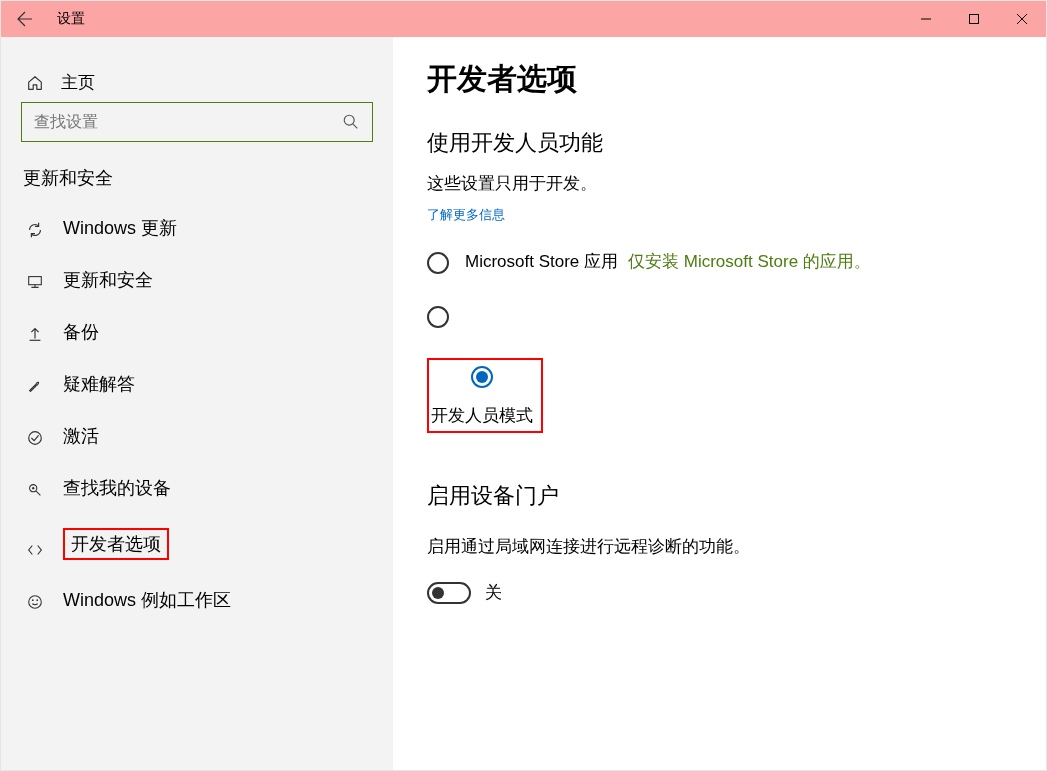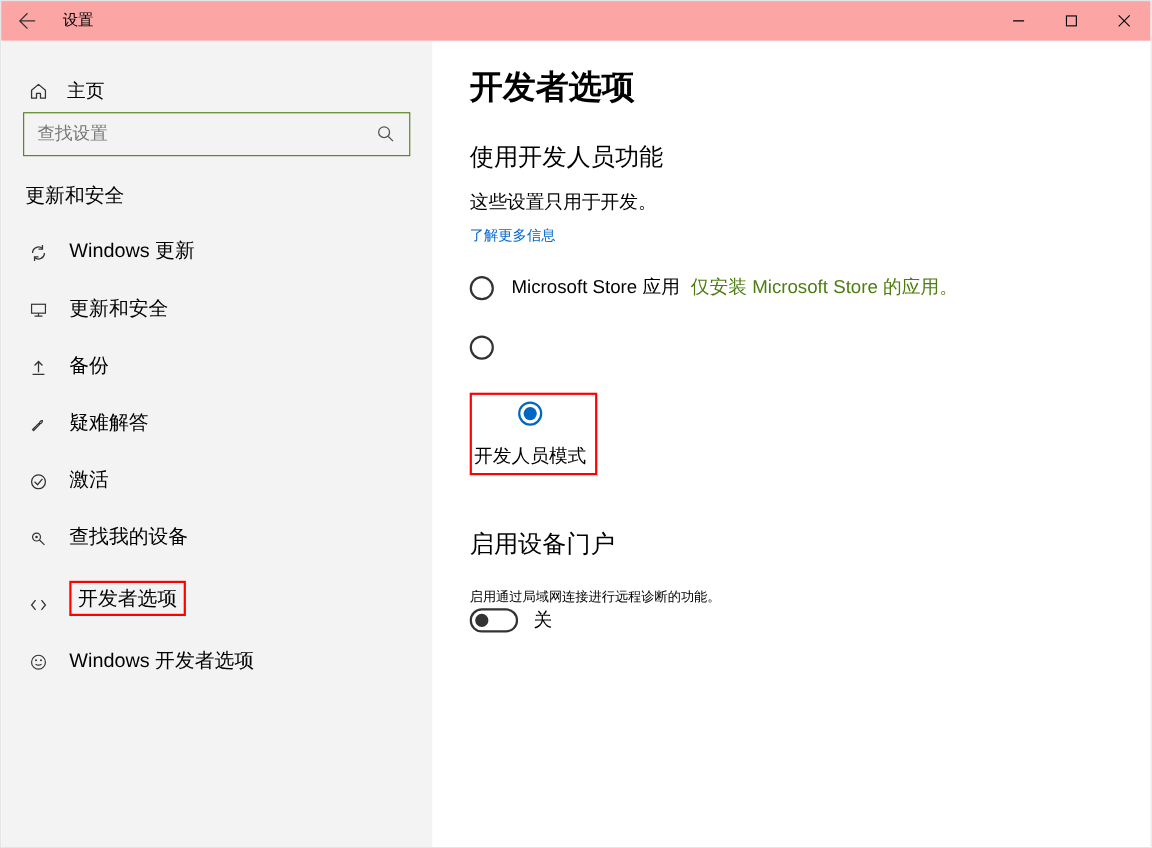--- a/index.html
+++ b/index.html
@@ -41,21 +41,21 @@
   .radio-outer { width: 22px; height: 22px; border-radius: 50%; border: 2px solid #333; display: flex; align-items: center; justify-content: center; flex-shrink: 0; margin-top: 2px; }
   .radio-outer.selected { border-color: #0067c0; }
   .radio-inner { width: 12px; height: 12px; border-radius: 50%; background: #0067c0; }
   .radio-texts { display: flex; flex-direction: row; gap: 10px; }
   .radio-label { font-size: 17px; }
   .radio-desc { font-size: 17px; color: #4d7c0f; }
 
   .radio-row.highlighted .highlight-box { border: 2px solid #ff0000; padding: 4px 8px 4px 2px; display: flex; align-items: center; gap: 16px; flex-direction: column; }
 
   .section2-title { font-size: 22px; font-weight: 500; margin-bottom: 24px; }
-  .section2-desc { font-size: 12px; margin-bottom: 1px; }
+  .section2-desc { font-size: 17px; margin-bottom: 23px; }
 
   .toggle-row { display: flex; align-items: center; gap: 14px; }
   .toggle { width: 44px; height: 22px; border: 2px solid #333; border-radius: 12px; display: flex; align-items: center; padding: 0 3px; }
   .toggle-knob { width: 12px; height: 12px; border-radius: 50%; background: #333; }
   .toggle-label { font-size: 17px; }
 
   svg { display: block; }
 </style>
 </head>
 <body>
@@ -184,21 +184,21 @@
 
     <div class="nav-item">
       <span class="nav-icon">
         <svg width="18" height="18" viewBox="0 0 20 20">
             <circle cx="10" cy="10" r="7" stroke="#333" stroke-width="1.2" fill="none"></circle>
             <circle cx="7.5" cy="8" r="1" fill="#333"></circle>
             <circle cx="12.5" cy="8" r="1" fill="#333"></circle>
             <path d="M7 12q3 2 6 0" stroke="#333" stroke-width="1.2" fill="none"></path>
           </svg>
       </span>
-      <span>Windows 开发者选项</span>
+      <span>Windows 例如工作区</span>
     </div>
 
   </div>
 
   <div class="main">
     <h1 class="page-title">开发者选项</h1>
 
     <h2 class="section-title">使用开发人员功能</h2>
     <p class="section-desc">这些设置只用于开发。</p>
     <a class="link">了解更多信息</a>

